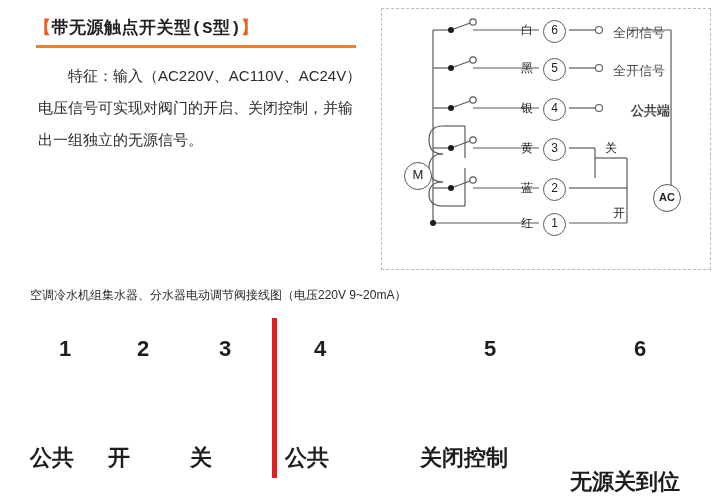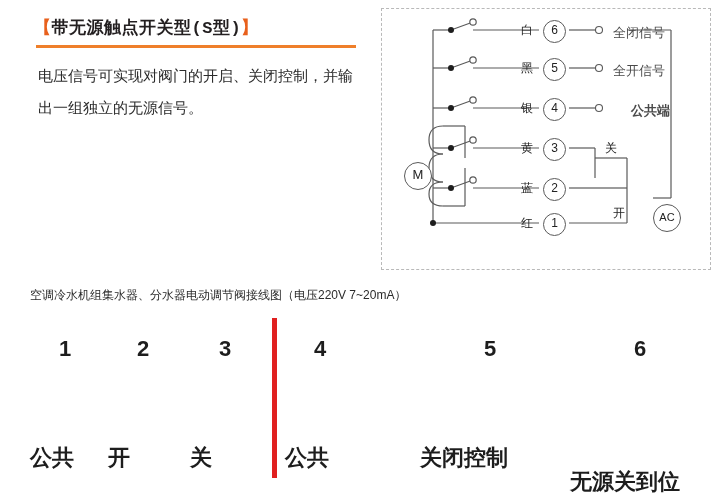--- a/index.html
+++ b/index.html
@@ -160,20 +160,21 @@
   }
 </style>
 </head>
 <body>
 
 <div class="panel-title">
   <span class="bracket">【</span><span>带无源触点开关型(S型)</span><span class="bracket">】</span>
 </div>
 <div class="panel-rule"></div>
 <div class="panel-body">
+  <span class="indent">特征：输入（AC220V、AC110V、AC24V）</span>
   <span>电压信号可实现对阀门的开启、关闭控制，并输</span>
   <span>出一组独立的无源信号。</span>
 </div>
 
 <div class="diagram-box"></div>
 
 <svg class="wire-svg" viewBox="0 0 330 262">
   <g stroke="#5a5a5a" stroke-width="1.2" fill="none">
 
     <line x1="52" y1="22" x2="52" y2="215"></line>
@@ -240,21 +241,21 @@
     <circle cx="92" cy="172" r="3.2"></circle>
   </g>
   <g fill="#ffffff" stroke="#5a5a5a" stroke-width="1.1">
     <circle cx="218" cy="22" r="3.5"></circle>
     <circle cx="218" cy="60" r="3.5"></circle>
     <circle cx="218" cy="100" r="3.5"></circle>
   </g>
 </svg>
 
 <div class="motor" style="left:404px; top:162px;">M</div>
-<div class="ac" style="left:653px; top:204px;">AC</div>
+<div class="ac" style="left:653px; top:184px;font-weight:bold;">AC</div>
 
 <div class="term" style="left:543px; top:20px;">6</div>
 <div class="lbl" style="left:521px; top:22px;">白</div>
 <div class="lbl-sm" style="left:613px; top:24px;">全闭信号</div>
 
 <div class="term" style="left:543px; top:58px;">5</div>
 <div class="lbl" style="left:521px; top:60px;">黑</div>
 <div class="lbl-sm" style="left:613px; top:62px;text-align:center;">全开信号</div>
 
 <div class="term" style="left:543px; top:98px;">4</div>
@@ -265,21 +266,21 @@
 <div class="lbl" style="left:521px; top:140px;">黄</div>
 <div class="lbl" style="left:605px; top:140px;">关</div>
 
 <div class="term" style="left:543px; top:178px;">2</div>
 <div class="lbl" style="left:521px; top:180px;">蓝</div>
 <div class="lbl" style="left:613px; top:205px;">开</div>
 
 <div class="term" style="left:543px; top:213px;">1</div>
 <div class="lbl" style="left:521px; top:215px;">红</div>
 
-<div class="caption">空调冷水机组集水器、分水器电动调节阀接线图（电压220V  7~20mA）</div>
+<div class="caption">空调冷水机组集水器、分水器电动调节阀接线图（电压220V  9~20mA）</div>
 
 <div class="divider"></div>
 
 <div class="num" style="left:30px;  width:70px;">1</div>
 <div class="nlabel" style="left:30px;  width:70px;">公共</div>
 
 <div class="num" style="left:108px; width:70px;">2</div>
 <div class="nlabel" style="left:108px; width:70px;">开</div>
 
 <div class="num" style="left:190px; width:70px;">3</div>

